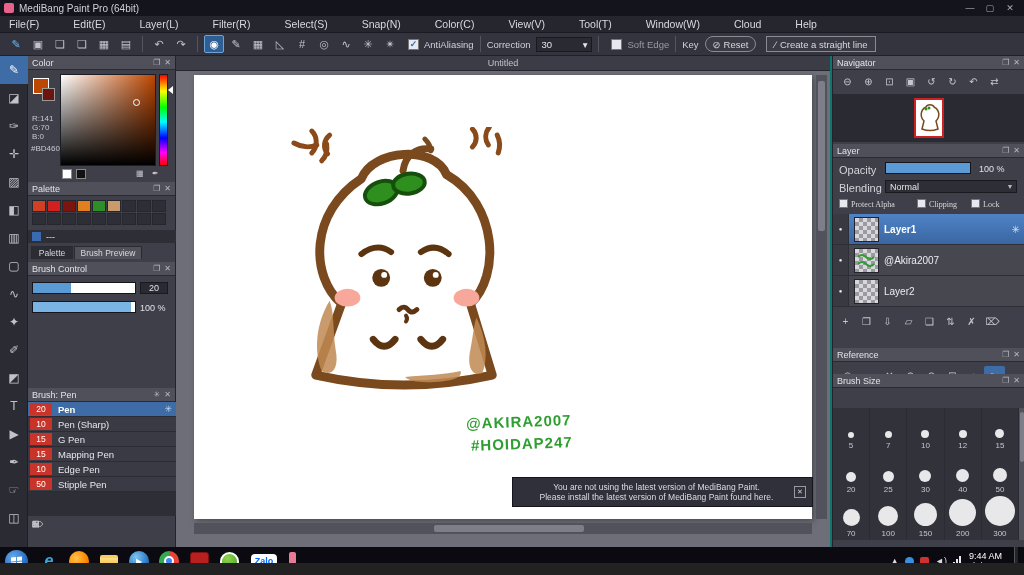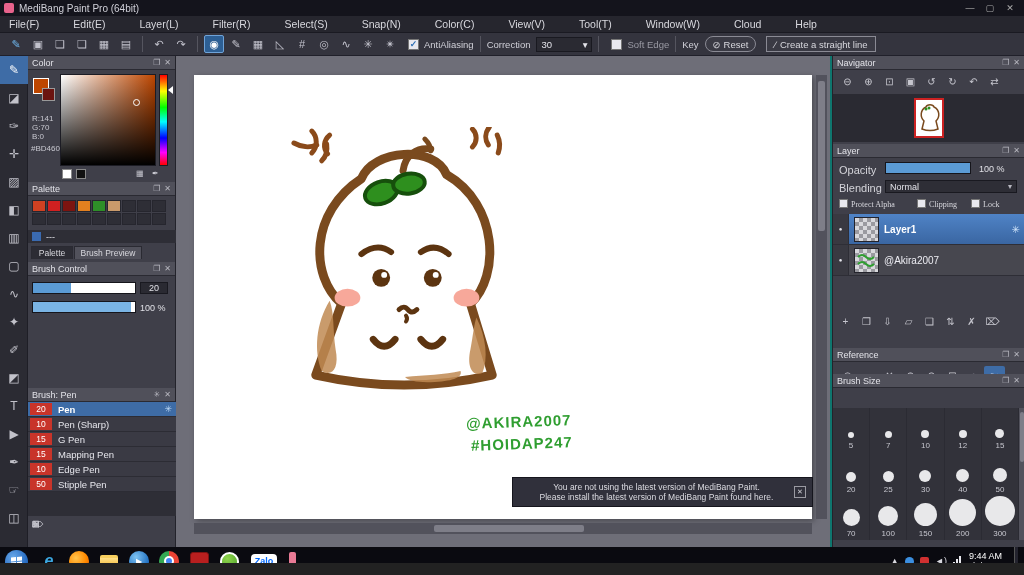--- a/index.html
+++ b/index.html
@@ -341,20 +341,23 @@
       <span class="tiny">+</span>
       <span class="tiny">❐</span>
       <span class="tiny">✎</span>
       <span class="tiny">▱</span>
       <span class="tiny">▤</span>
       <span class="tiny">⌦</span>
     </div>
   </div>
 
   <div id="canvasarea">
+    <div id="cv-tabbar">
+        <span>Untitled</span>
+      </div>
     <div id="canvas">
       <svg style="position:absolute;left:92px;top:52px;" width="238" height="268" viewBox="0 0 240 270">
         <path d="M30 250 L56 178 C24 150 24 86 76 52 C88 22 150 18 162 48 C214 78 216 150 186 178 L208 250 C150 263 88 263 30 250 Z" fill="#ffffff" stroke="#7a4a1e" stroke-width="9" stroke-linecap="round" stroke-linejoin="round"></path>
         <path d="M44 175 C30 198 28 226 36 246 C46 252 54 244 50 224 C47 204 49 188 44 175 Z" fill="#c08a52" opacity="0.85"></path>
         <path d="M192 192 C202 212 204 234 198 248 C188 252 182 242 186 224 C189 208 189 202 192 192 Z" fill="#c08a52" opacity="0.85"></path>
         <path d="M120 252 C140 250 160 250 176 246 C178 252 170 256 150 257 C134 258 124 256 120 252 Z" fill="#c08a52" opacity="0.85"></path>
         <path d="M118 44 C120 28 132 20 146 22" fill="none" stroke="#7a4a1e" stroke-width="7" stroke-linecap="round"></path>
         <path d="M140 12 C144 16 146 20 146 24" fill="none" stroke="#7a4a1e" stroke-width="5" stroke-linecap="round"></path>
         <ellipse cx="96" cy="66" rx="17" ry="11" fill="#2e8f1e" stroke="#164f0c" stroke-width="4" transform="rotate(-20 96 66)"></ellipse>
         <ellipse cx="124" cy="57" rx="16" ry="10" fill="#2e8f1e" stroke="#164f0c" stroke-width="4" transform="rotate(-8 124 57)"></ellipse>
@@ -457,20 +460,25 @@
       </div>
       <div class="lrow">
         <span class="lvis">●</span>
         <span class="lthumb checker">
           <svg width="23" height="23" style="position:absolute;left:0;top:0;">
               <path d="M3 8 Q7 4 11 8 T19 8 M3 15 Q7 11 11 15 T19 15" stroke="#2f9e30" stroke-width="2" fill="none"></path>
             </svg>
         </span>
         <span class="lname">@Akira2007</span>
       </div>
+      <div class="lrow">
+        <span class="lvis">●</span>
+        <span class="lthumb checker"></span>
+        <span class="lname">Layer2</span>
+      </div>
     </div>
     <div class="rowic" style="left:2px;top:256px;">
       <span class="ric">+</span>
       <span class="ric">❐</span>
       <span class="ric">⇩</span>
       <span class="ric">▱</span>
       <span class="ric">❑</span>
       <span class="ric">⇅</span>
       <span class="ric">✗</span>
       <span class="ric">⌦</span>

